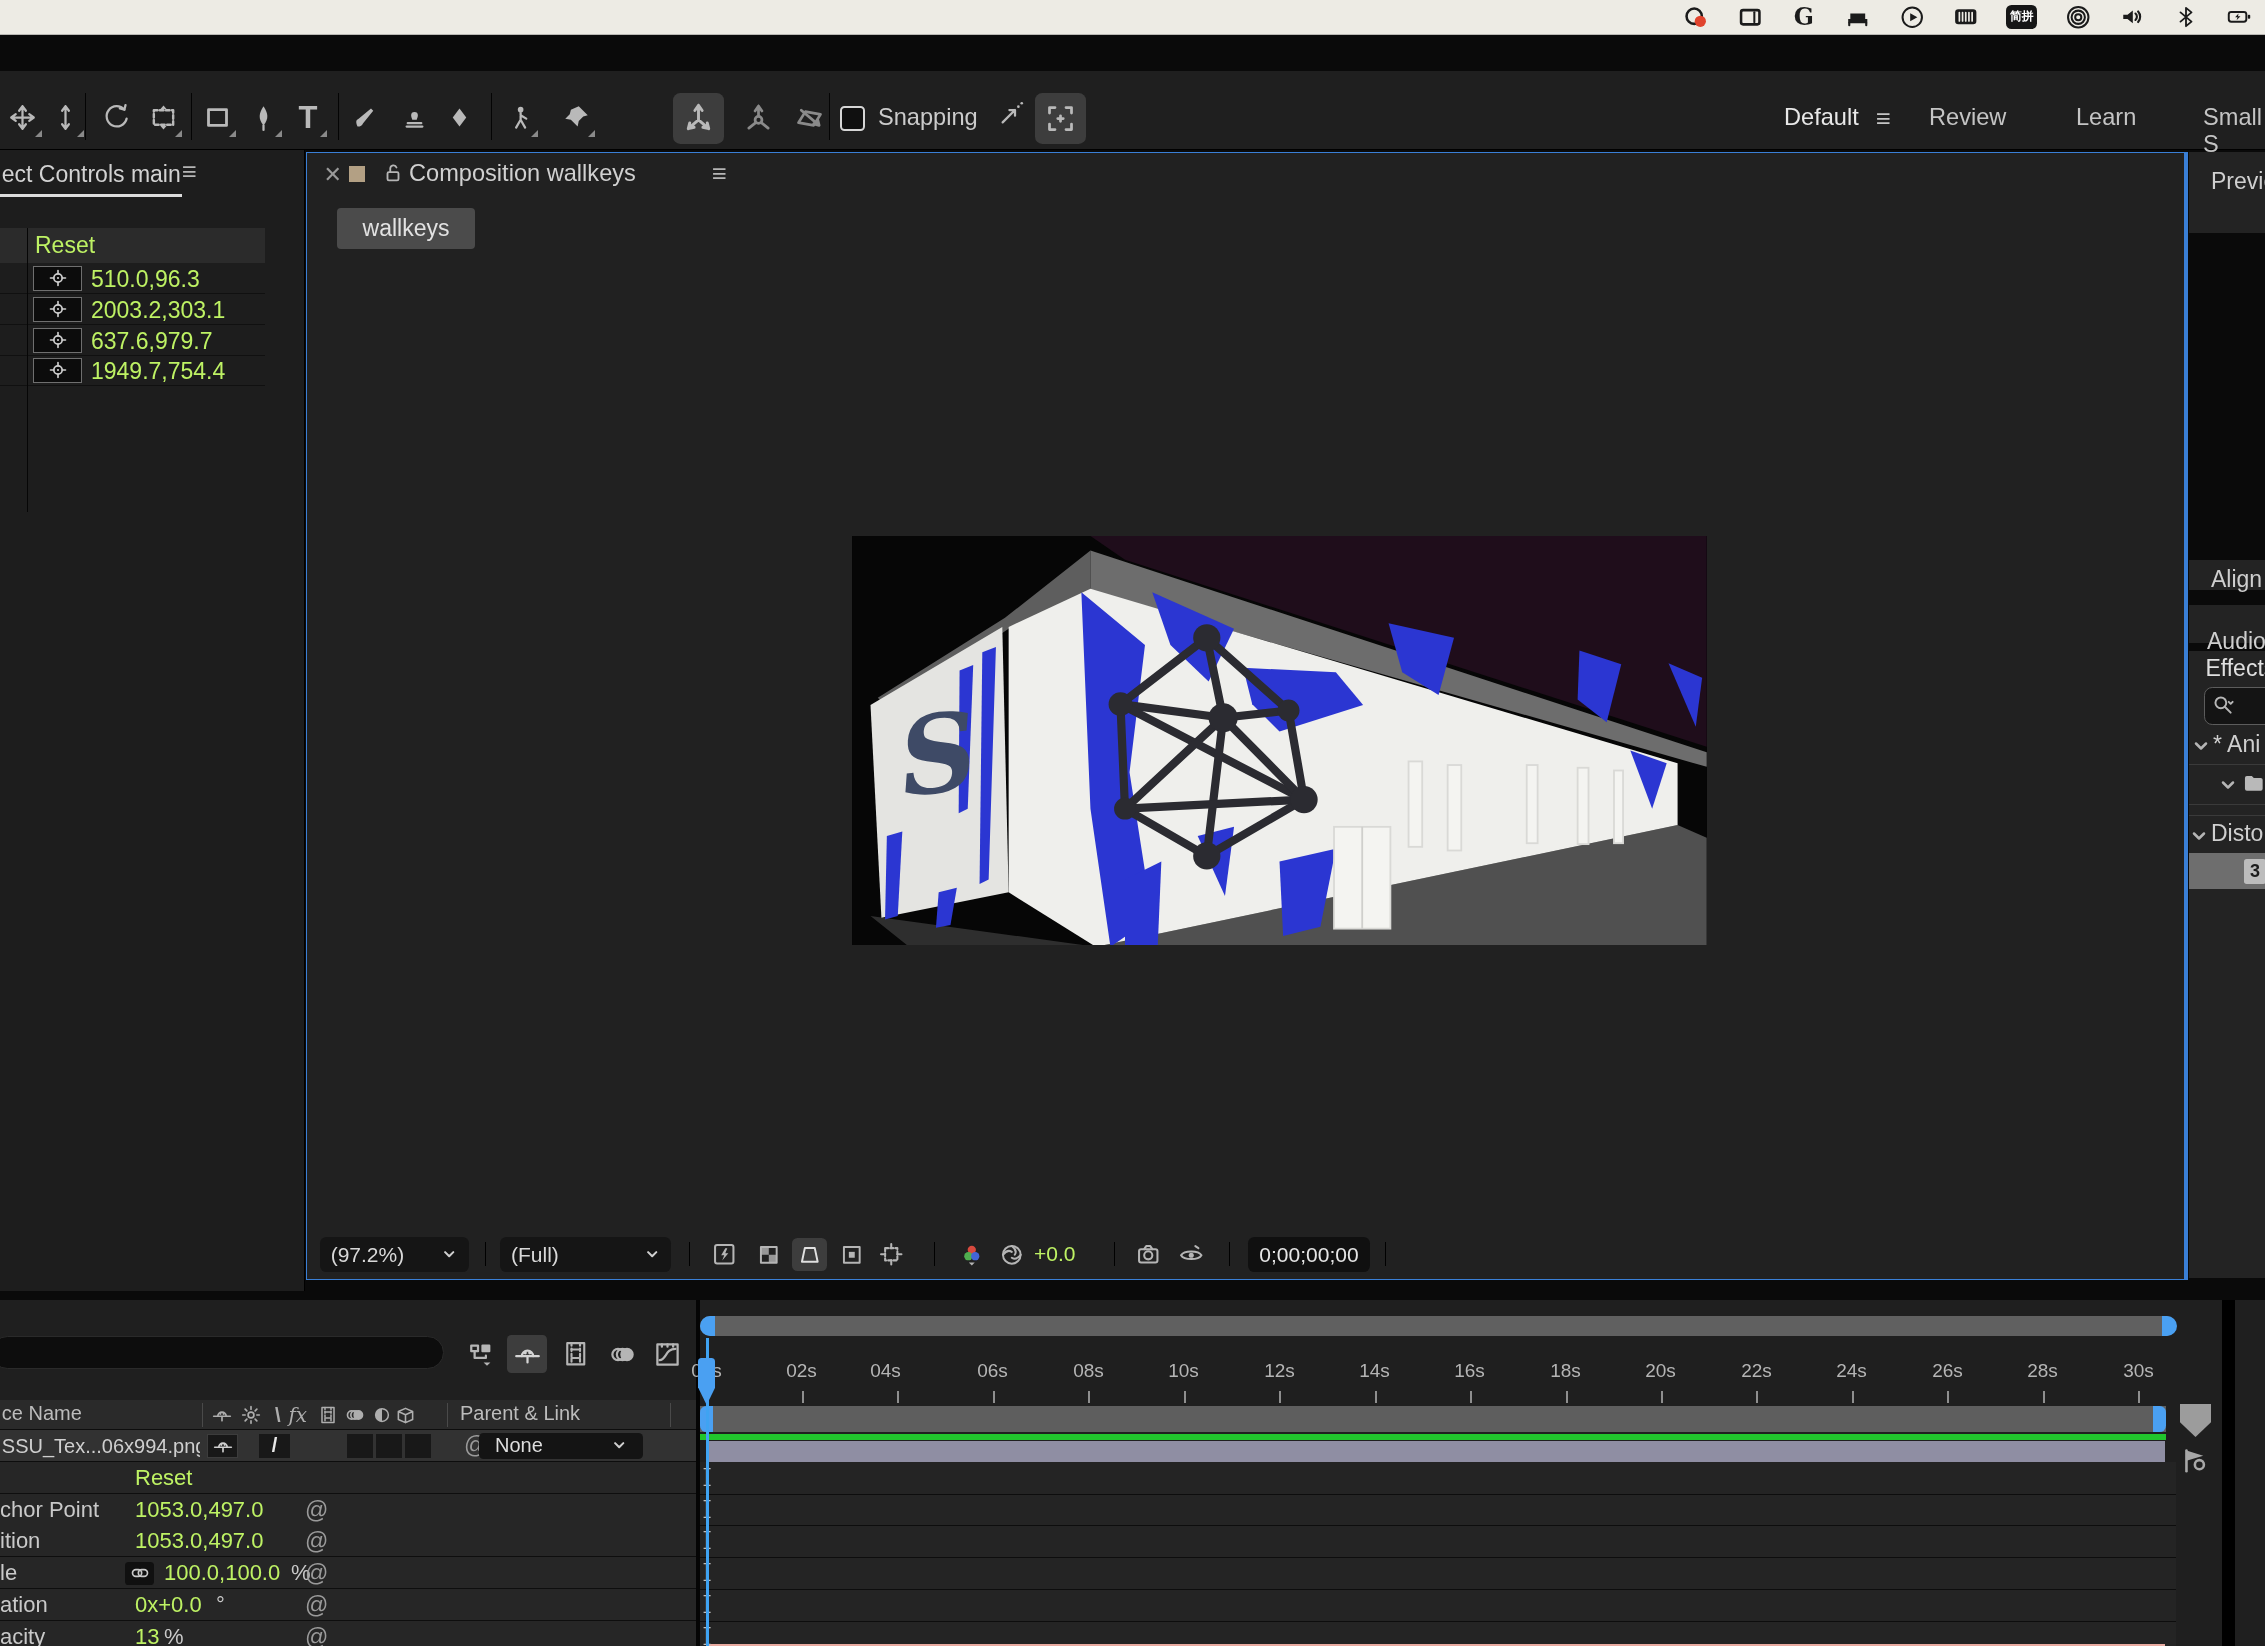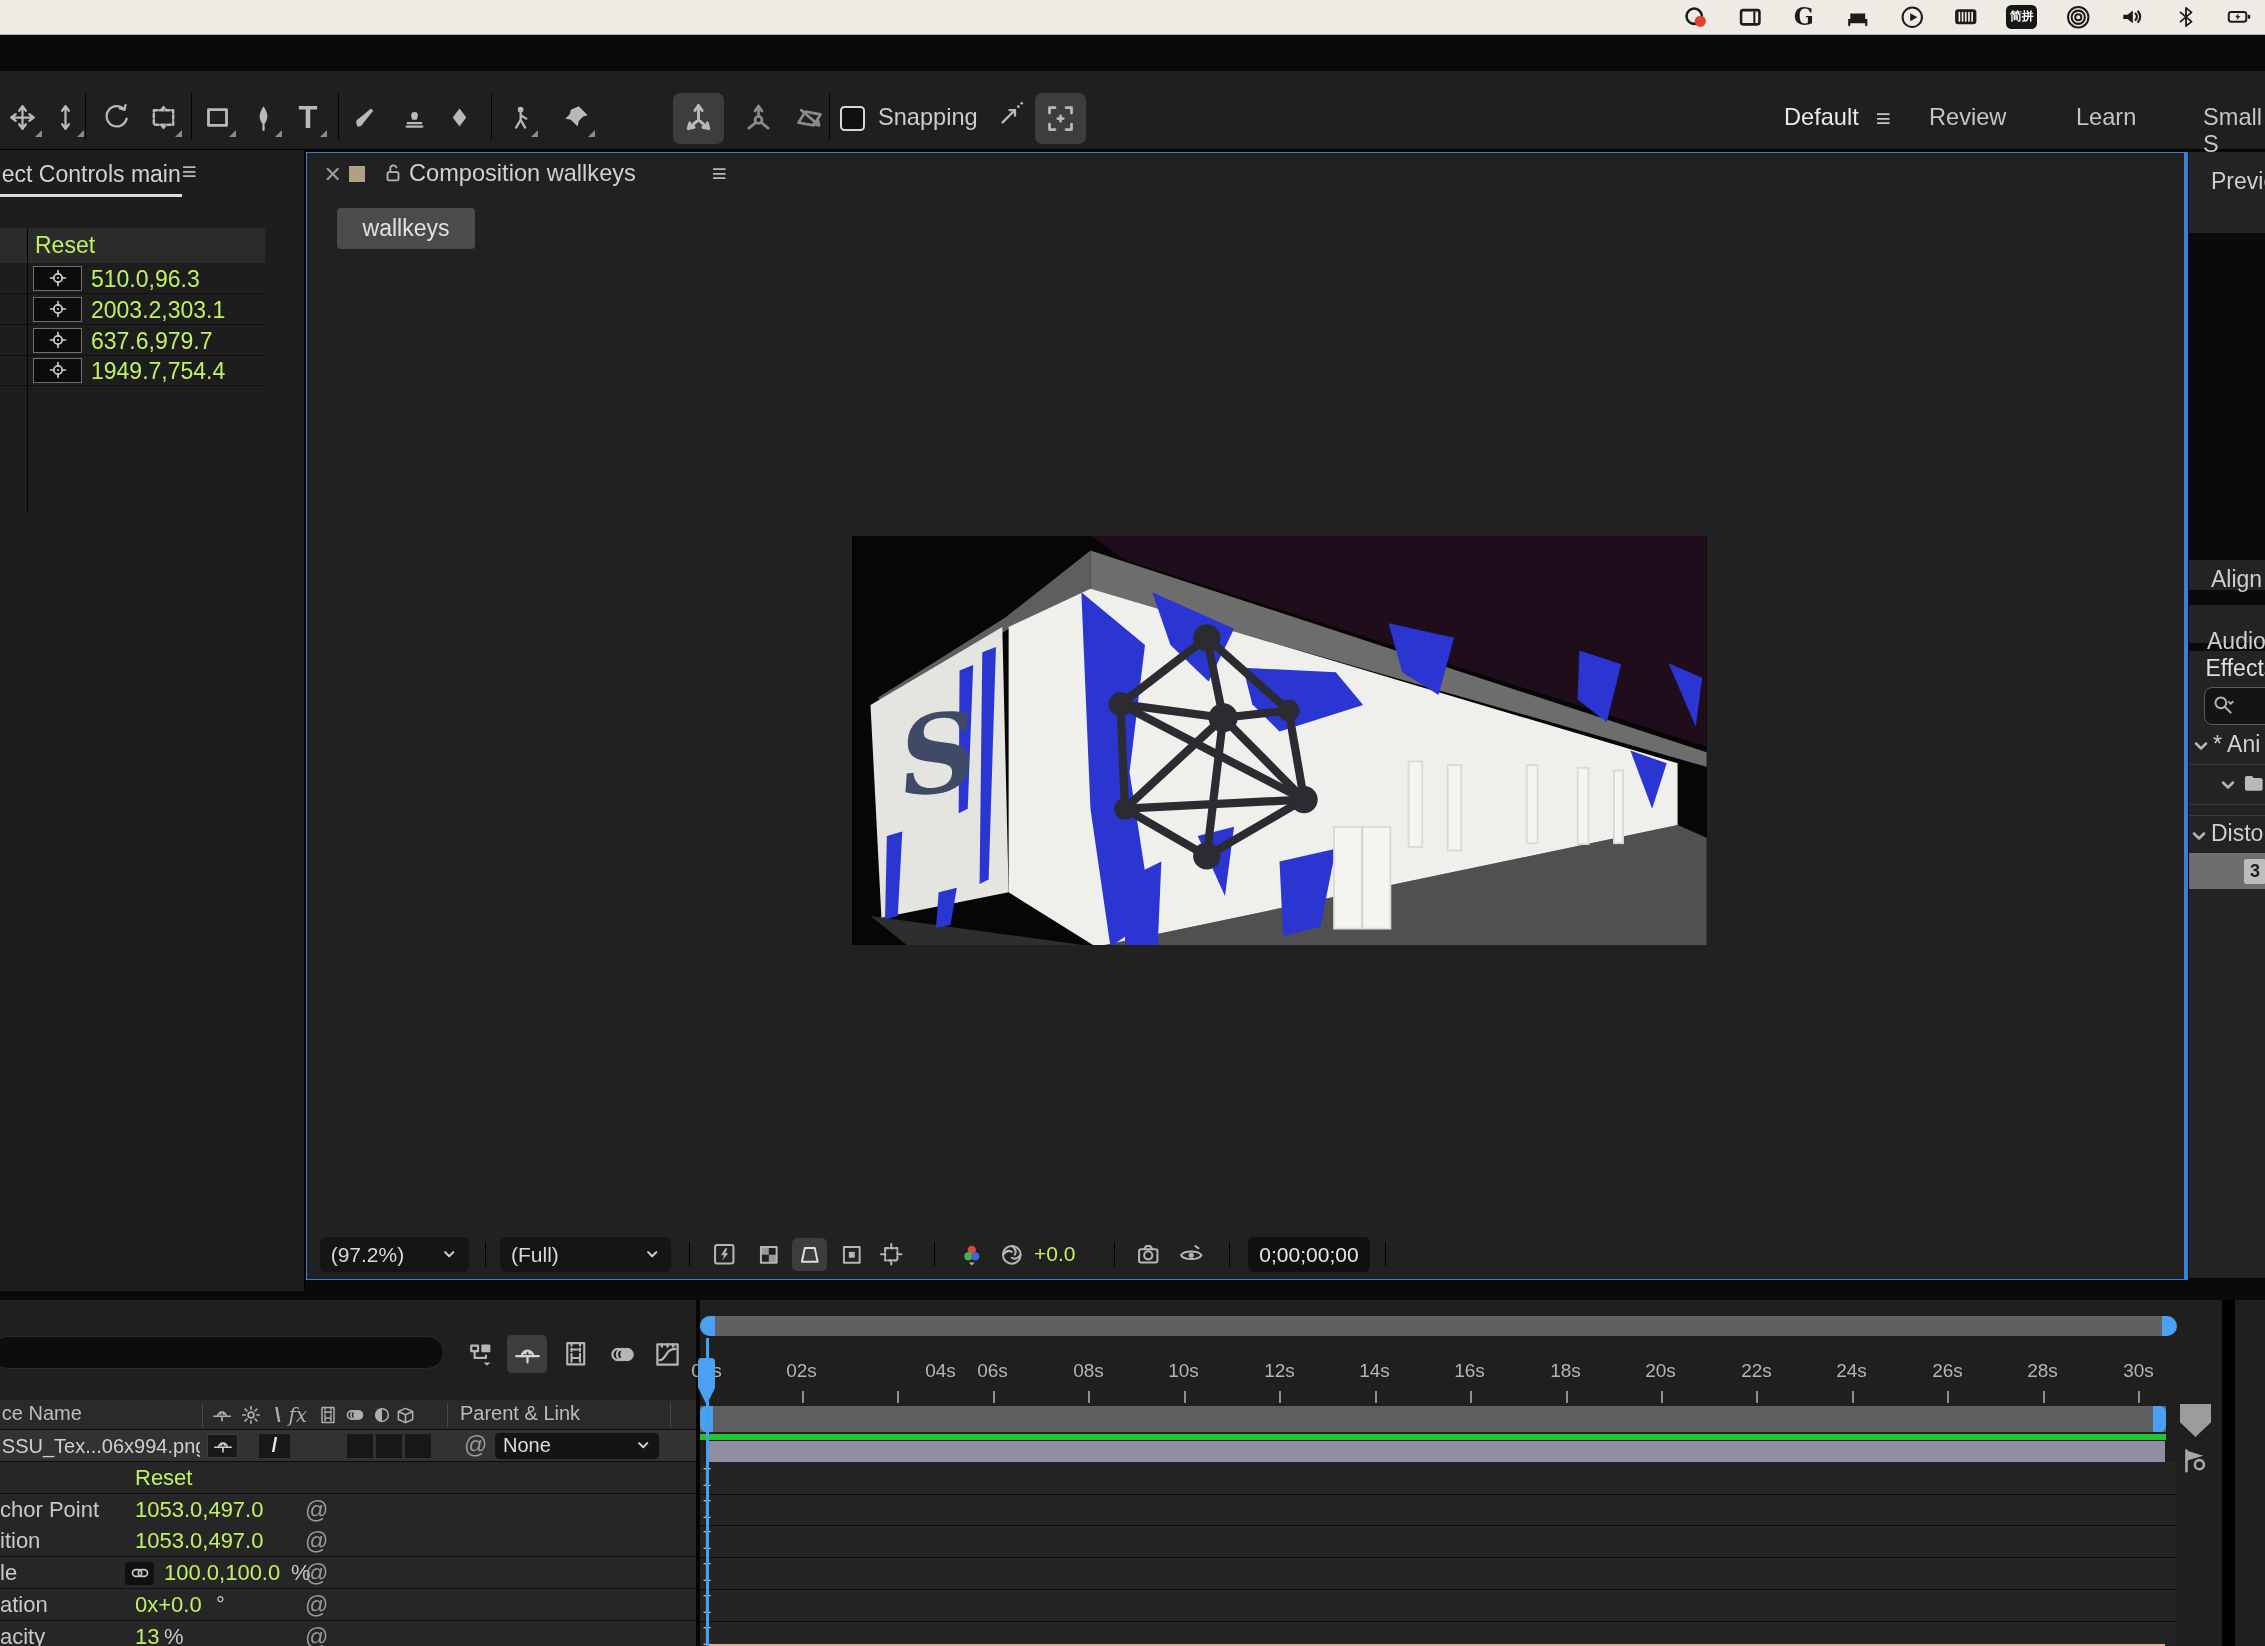--- a/index.html
+++ b/index.html
@@ -64,22 +64,22 @@
           color:#1d1d1d;font-weight:bold;font-size:18px;display:flex;align-items:center;justify-content:center}
   
   .tl{left:0;top:1300px;width:2266px;height:346px;background:#1f1f1f}
   .tl-search{position:absolute;left:-9px;top:36px;width:453px;height:33px;background:#0d0d0d;border:0.9px solid #2a2a2a;border-radius:16.4px}
   .tl-ic{position:absolute;top:35px;width:40px;height:38px;display:flex;align-items:center;justify-content:center;color:#b5b5b5}
   .tl-hdr{position:absolute;left:0;top:100px;width:696px;height:30px;background:#2a2a2a;border-bottom:0.9px solid #0d0d0d}
   .hdr-ic{position:absolute;top:3.6px;width:25.5px;height:23.6px;display:flex;align-items:center;justify-content:center;color:#aeaeae}
   .vline{position:absolute;top:2.7px;width:0.9px;height:24.5px;background:#4a4a4a}
   .lyr{position:absolute;left:0;top:130px;width:696px;height:32px;background:#323232;border-bottom:0.9px solid #0d0d0d}
   .cell{position:absolute;top:3.6px;width:25.5px;height:24.5px;background:#181818}
-  .dd-none{position:absolute;left:495px;top:2.7px;width:164px;height:26px;background:#141414;border-radius:4.5px;
-           display:flex;align-items:center;justify-content:space-between;padding:0 8px;font-size:20px;color:#dedede}
+  .dd-none{position:absolute;left:479px;top:2.7px;width:164px;height:26px;background:#141414;border-radius:4.5px;
+           display:flex;align-items:center;justify-content:space-between;padding:0 16px;font-size:20px;color:#dedede}
   .prow{position:absolute;left:0;width:696px;height:32px;border-bottom:0.9px solid #0e0e0e;background:#262626;font-size:22px;line-height:32px}
   .plbl{position:absolute;left:0;color:#c9c9c9}
   .pval{position:absolute;left:135px}
   .whip{position:absolute;left:305px;color:#9a9a9a;font-size:23px}
   .suffix{color:#c9c9c9}
   
   .ruler-lbl{position:absolute;top:60px;width:47px;text-align:center;font-size:19px;color:#b5b5b5}
   .tick{position:absolute;top:91px;width:1.8px;height:11.8px;background:#8e8e8e}
   .ibeam{position:absolute;left:696px;width:22px;text-align:center;font-family:"DejaVu Serif",serif;
          font-size:24.5px;color:#bdbdbd;line-height:32px}
@@ -812,21 +812,21 @@
     <div class="abs" style="left:700px;top:257px;width:1476px;height:0.9px;background:#0d0d0d"></div>
     <div class="abs" style="left:700px;top:289px;width:1476px;height:0.9px;background:#0d0d0d"></div>
     <div class="abs" style="left:700px;top:321px;width:1476px;height:0.9px;background:#0d0d0d"></div>
 
     <div class="abs" style="left:700px;top:15.5px;width:1476px;height:20px;background:#606060;border-radius:10px"></div>
     <div class="abs" style="left:700px;top:15.5px;width:14.5px;height:20px;background:#4aa0f2;border-radius:10px 0 0 10px"></div>
     <div class="abs" style="left:2162px;top:15.5px;width:14.5px;height:20px;background:#4aa0f2;border-radius:0 10px 10px 0"></div>
 
     <span class="ruler-lbl" style="left:683px">00s</span>
     <span class="ruler-lbl" style="left:778px">02s</span>
-    <span class="ruler-lbl" style="left:917px">04s</span>
+    <span class="ruler-lbl" style="left:862px">04s</span>
     <span class="ruler-lbl" style="left:969px">06s</span>
     <span class="ruler-lbl" style="left:1065px">08s</span>
     <span class="ruler-lbl" style="left:1160px">10s</span>
     <span class="ruler-lbl" style="left:1256px">12s</span>
     <span class="ruler-lbl" style="left:1351px">14s</span>
     <span class="ruler-lbl" style="left:1446px">16s</span>
     <span class="ruler-lbl" style="left:1542px">18s</span>
     <span class="ruler-lbl" style="left:1637px">20s</span>
     <span class="ruler-lbl" style="left:1733px">22s</span>
     <span class="ruler-lbl" style="left:1828px">24s</span>

